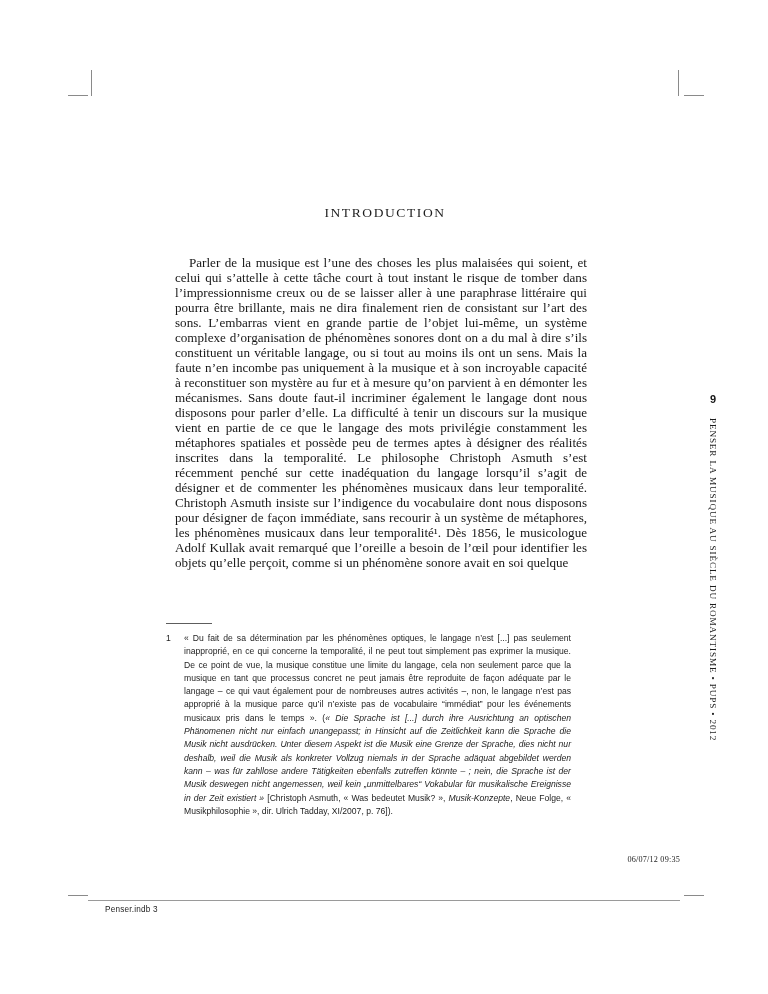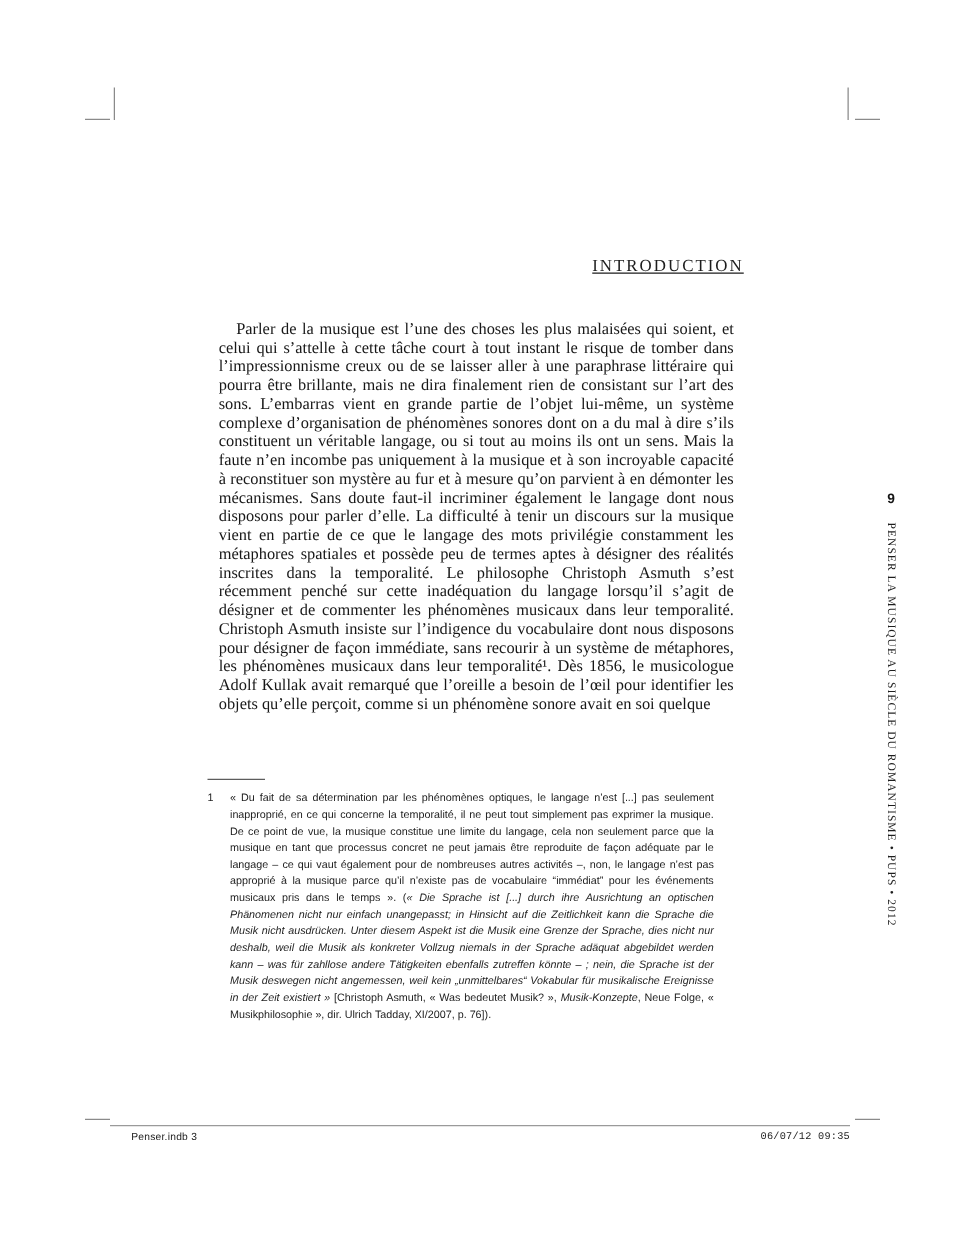--- a/index.html
+++ b/index.html
@@ -27,25 +27,24 @@
   .cm-right-h { left: 684px; top: 95px;  width: 20px; height: 1px; }
   .cm-bl-h    { left: 68px;  top: 895px; width: 20px; height: 1px; }
   .cm-br-h    { left: 684px; top: 895px; width: 20px; height: 1px; }
 
   
   .page-heading {
     position: absolute;
     left: 175px;
     top: 205px;
     width: 420px;
-    text-align: right;
+    text-align: center;
     font-size: 13.5px;
     letter-spacing: 1.6px;
     color: #1d1d1d;
-    text-decoration: underline;
   }
 
   
   .body-block {
     position: absolute;
     left: 175px;
     top: 255px;
     width: 412px;
     font-size: 13.1px;
     line-height: 15px;
@@ -130,22 +129,22 @@
     left: 105px;
     top: 905px;
     font-family: "Liberation Sans", sans-serif;
     font-size: 8.2px;
     color: #1d1d1d;
     letter-spacing: 0.2px;
   }
   .slug-right {
     position: absolute;
     right: 88px;
-    top: 905px;
-    font-family: Liberation Mono, monospace;
+    top: 855px;
+    font-family: Liberation Serif, serif;
     font-size: 8.2px;
     color: #1d1d1d;
     letter-spacing: 0.2px;
   }
 </style>
 </head>
 <body>
 
 <div class="crop-mark cm-left-v"></div>
 <div class="crop-mark cm-left-h"></div>

